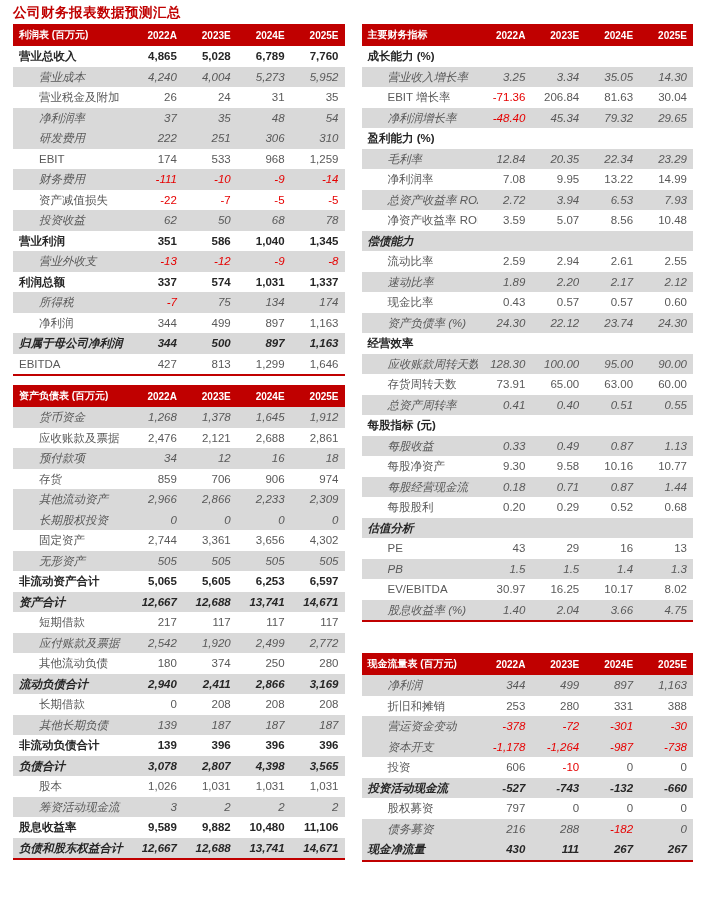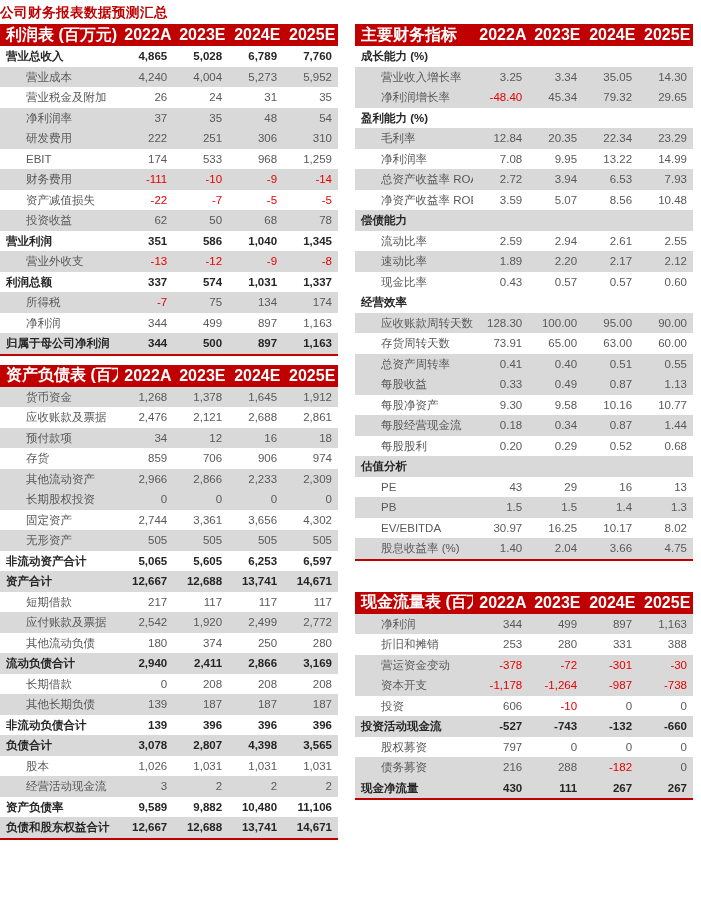--- a/index.html
+++ b/index.html
@@ -6,47 +6,47 @@
     --accent: #c00000;
     --neg: #e60000;
     --shade: #d9d9d9;
     --text: #595959;
     --text-bold: #262626;
   }
   * { box-sizing: border-box; }
   body { margin: 0; background: #ffffff; font-family: "Liberation Sans", "DejaVu Sans", sans-serif; }
   .page {
     width: 701px; height: 916px; background: #fff;
-    padding: 4px 8px 0 0; overflow: hidden;
+    padding: 4px 8px 0 13px; overflow: hidden;
   }
   .page-title {
     color: var(--accent); font-weight: bold; font-size: 13.5px;
     height: 20px; line-height: 17px; letter-spacing: 0.5px;
   }
   .columns { display: flex; gap: 17px; }
   .col { flex: 1; min-width: 0; }
   table.fin-table {
     width: 100%; border-collapse: collapse; table-layout: fixed;
     font-size: 11.5px; border-bottom: 2px solid var(--accent);
     margin-bottom: 9px;
   }
   table.fin-table.mt-lg { margin-top: 31px; }
   thead th {
     background: var(--accent); color: #ffffff; font-weight: bold;
-    height: 22px; padding: 0 6px; text-align: right; font-size: 16px;
+    height: 22px; padding: 0 6px; text-align: right; font-size: 10px;
     white-space: nowrap; overflow: hidden;
   }
   thead th.lbl { text-align: left; width: 35%; }
   tbody td {
     height: 20.5px; line-height: 20.5px; padding: 0 6px; text-align: right;
     color: var(--text); white-space: nowrap; overflow: hidden;
   }
   tbody td.lbl { text-align: left; }
   tbody td.lbl.indent { padding-left: 26px; }
-  tbody tr.shaded { background: var(--shade); }
+  tbody tr.shaded { background: var(--shade); font-style: italic; }
   tbody tr.bold td { font-weight: bold; color: var(--text-bold); }
   tbody td.neg { color: var(--neg); }
 </style>
 </head>
 <body>
 
 <div class="page">
   <div class="page-title">公司财务报表数据预测汇总</div>
   <div class="columns">
     <div class="col">
@@ -159,20 +159,27 @@
               <td>897</td>
               <td>1,163</td>
             </tr>
             <tr class="shaded bold">
               <td class="lbl">归属于母公司净利润</td>
               <td>344</td>
               <td>500</td>
               <td>897</td>
               <td>1,163</td>
             </tr>
+            <tr>
+              <td class="lbl">EBITDA</td>
+              <td>427</td>
+              <td>813</td>
+              <td>1,299</td>
+              <td>1,646</td>
+            </tr>
           </tbody>
         </table>
       <table class="fin-table">
           <thead>
             <tr>
               <th class="lbl">资产负债表 (百万元)</th>
               <th>2022A</th>
               <th>2023E</th>
               <th>2024E</th>
               <th>2025E</th>
@@ -306,28 +313,28 @@
               <td>3,565</td>
             </tr>
             <tr>
               <td class="lbl indent">股本</td>
               <td>1,026</td>
               <td>1,031</td>
               <td>1,031</td>
               <td>1,031</td>
             </tr>
             <tr class="shaded">
-              <td class="lbl indent">经营活动现金流</td>
+              <td class="lbl indent">筹资活动现金流</td>
               <td>3</td>
               <td>2</td>
               <td>2</td>
               <td>2</td>
             </tr>
             <tr class="bold">
-              <td class="lbl">资产负债率</td>
+              <td class="lbl">股息收益率</td>
               <td>9,589</td>
               <td>9,882</td>
               <td>10,480</td>
               <td>11,106</td>
             </tr>
             <tr class="shaded bold">
               <td class="lbl">负债和股东权益合计</td>
               <td>12,667</td>
               <td>12,688</td>
               <td>13,741</td>
@@ -355,20 +362,27 @@
               <td></td>
               <td></td>
             </tr>
             <tr class="shaded">
               <td class="lbl indent">营业收入增长率</td>
               <td>3.25</td>
               <td>3.34</td>
               <td>35.05</td>
               <td>14.30</td>
             </tr>
+            <tr>
+              <td class="lbl indent">EBIT 增长率</td>
+              <td class="neg">-71.36</td>
+              <td>206.84</td>
+              <td>81.63</td>
+              <td>30.04</td>
+            </tr>
             <tr class="shaded">
               <td class="lbl indent">净利润增长率</td>
               <td class="neg">-48.40</td>
               <td>45.34</td>
               <td>79.32</td>
               <td>29.65</td>
             </tr>
             <tr class="bold">
               <td class="lbl">盈利能力 (%)</td>
               <td></td>
@@ -425,20 +439,27 @@
               <td>2.17</td>
               <td>2.12</td>
             </tr>
             <tr>
               <td class="lbl indent">现金比率</td>
               <td>0.43</td>
               <td>0.57</td>
               <td>0.57</td>
               <td>0.60</td>
             </tr>
+            <tr class="shaded">
+              <td class="lbl indent">资产负债率 (%)</td>
+              <td>24.30</td>
+              <td>22.12</td>
+              <td>23.74</td>
+              <td>24.30</td>
+            </tr>
             <tr class="bold">
               <td class="lbl">经营效率</td>
               <td></td>
               <td></td>
               <td></td>
               <td></td>
             </tr>
             <tr class="shaded">
               <td class="lbl indent">应收账款周转天数</td>
               <td>128.30</td>
@@ -453,38 +474,45 @@
               <td>63.00</td>
               <td>60.00</td>
             </tr>
             <tr class="shaded">
               <td class="lbl indent">总资产周转率</td>
               <td>0.41</td>
               <td>0.40</td>
               <td>0.51</td>
               <td>0.55</td>
             </tr>
+            <tr class="bold">
+              <td class="lbl">每股指标 (元)</td>
+              <td></td>
+              <td></td>
+              <td></td>
+              <td></td>
+            </tr>
             <tr class="shaded">
               <td class="lbl indent">每股收益</td>
               <td>0.33</td>
               <td>0.49</td>
               <td>0.87</td>
               <td>1.13</td>
             </tr>
             <tr>
               <td class="lbl indent">每股净资产</td>
               <td>9.30</td>
               <td>9.58</td>
               <td>10.16</td>
               <td>10.77</td>
             </tr>
             <tr class="shaded">
               <td class="lbl indent">每股经营现金流</td>
               <td>0.18</td>
-              <td>0.34</td>
+              <td>0.71</td>
               <td>0.87</td>
               <td>1.44</td>
             </tr>
             <tr>
               <td class="lbl indent">每股股利</td>
               <td>0.20</td>
               <td>0.29</td>
               <td>0.52</td>
               <td>0.68</td>
             </tr>

